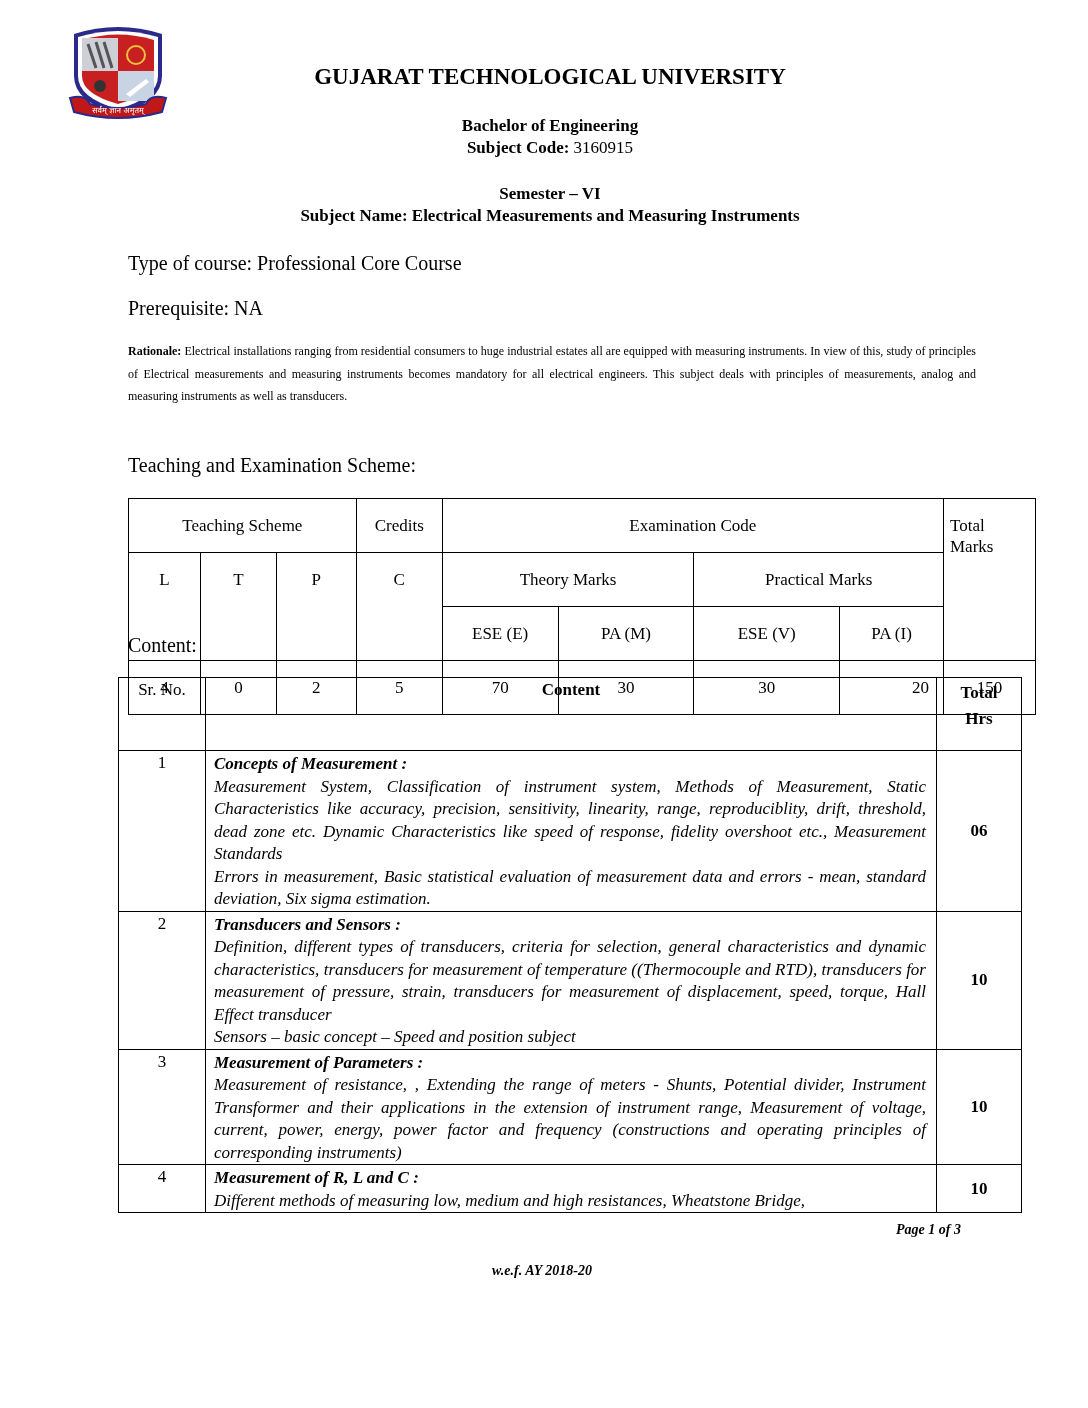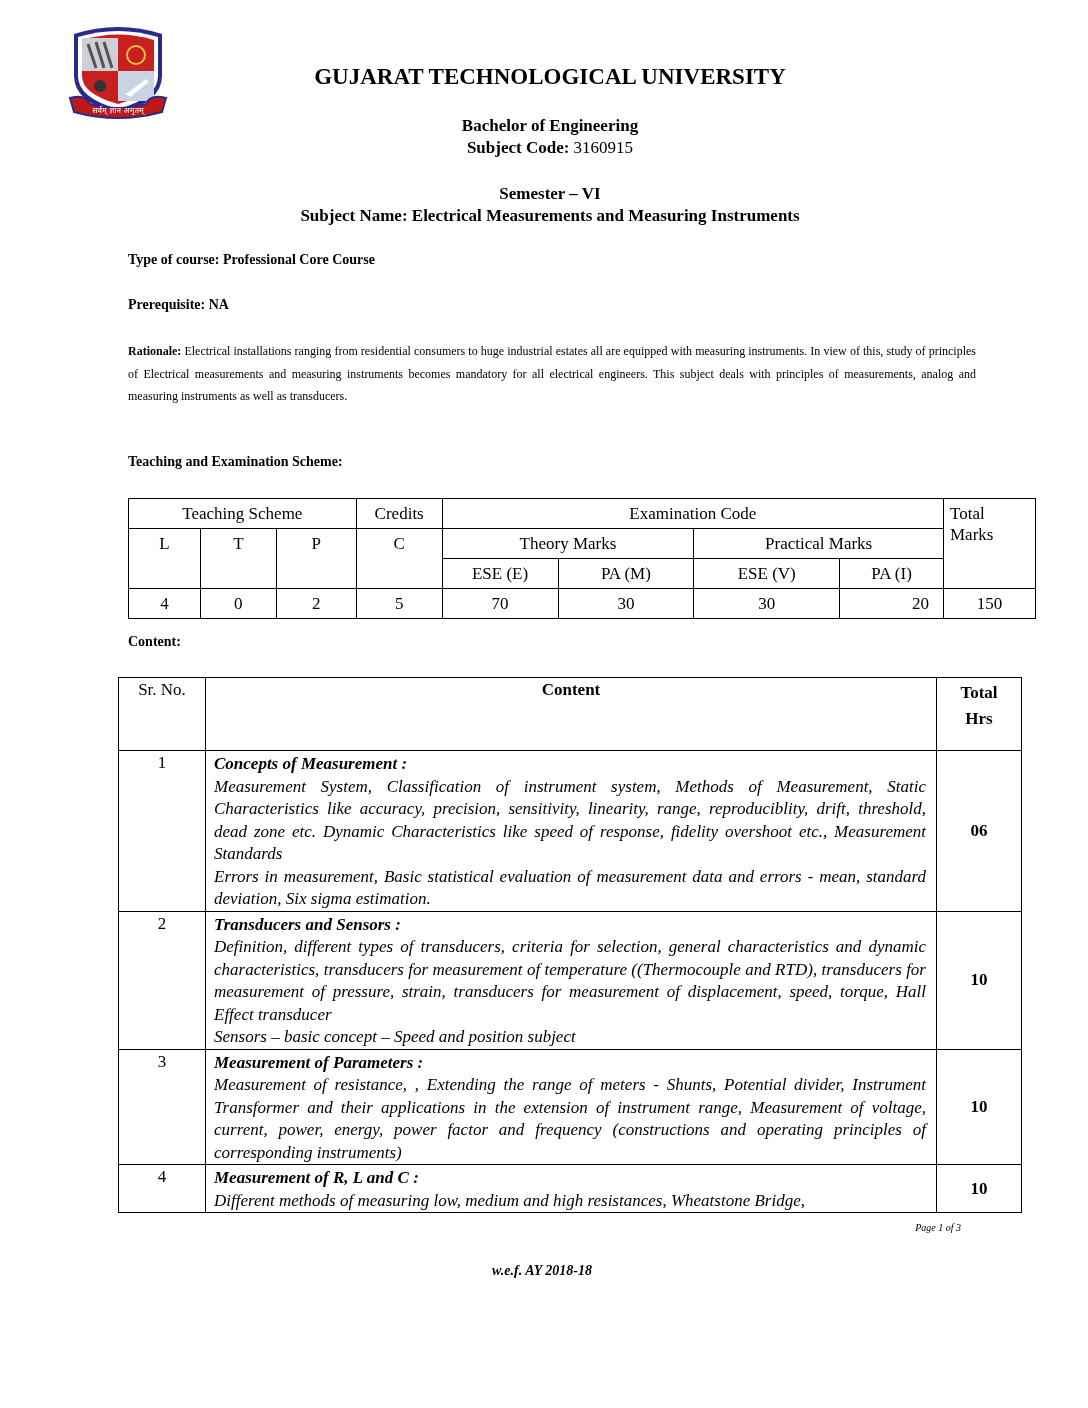--- a/index.html
+++ b/index.html
@@ -3,33 +3,33 @@
 <meta charset="utf-8">
 <style>
   html, body { margin: 0; padding: 0; background: #ffffff; }
   body { width: 1088px; height: 1408px; position: relative; overflow: hidden;
          font-family: "Liberation Serif", "DejaVu Serif", serif; color: #000; }
   .abs { position: absolute; }
   .logo { left: 66px; top: 24px; width: 104px; height: 96px; }
   .uni-title { left: 0; width: 1100px; top: 64px; text-align: center; font-weight: bold; font-size: 23px; }
   .center-line { left: 0; width: 1100px; text-align: center; font-size: 17px; }
   .b { font-weight: bold; }
-  .line { left: 128px; font-size: 14px; font-weight: bold; text-align: right; }
+  .line { left: 128px; font-size: 20px; font-weight: normal; text-align: right; }
   .rationale { left: 128px; width: 848px; top: 340px; font-size: 12px; line-height: 22.5px; text-align: justify; }
   table { border-collapse: collapse; }
   .scheme { position: absolute; left: 128px; top: 498px; width: 908px; font-size: 17px; }
-  .scheme td { border: 1.5px solid #000; text-align: center; padding: 4px; line-height: 21px; height: 21px; }
+  .scheme td { border: 1.5px solid #000; text-align: center; padding: 16px; line-height: 21px; height: 21px; }
   .content { position: absolute; left: 118px; top: 677px; width: 904px; font-size: 17px; }
   .content td { border: 1.5px solid #000; vertical-align: top; padding: 0; }
   .content .sr { width: 86px; text-align: center; font-weight: normal; padding-top: 2px; margin-left: 20px; }
   .content .hrs { width: 84px; text-align: center; font-weight: bold; vertical-align: middle; }
   .content .hdr { height: 70px; vertical-align: top; }
   .content .body { padding: 2px 10px 0 8px; line-height: 22.5px; text-align: justify; font-style: italic; }
   .content .ttl { font-weight: bold; }
-  .footer-page { right: 127px; top: 1222px; font-size: 10px; font-style: italic; font-weight: normal; }
+  .footer-page { right: 127px; top: 1222px; font-size: 14px; font-style: italic; font-weight: bold; }
   .footer-wef { left: 492px; top: 1263px; font-size: 14px; font-style: italic; font-weight: bold; }
 </style>
 </head>
 <body>
 
 <div class="abs logo">
   <svg width="104" height="96" viewBox="0 0 104 96">
     <path d="M8,10 Q52,-4 96,10 L96,52 Q96,78 52,90 Q8,78 8,52 Z" fill="#2a2a8a"></path>
     <path d="M12,13 Q52,1 92,13 L92,52 Q92,74 52,85 Q12,74 12,52 Z" fill="#ffffff"></path>
     <path d="M16,16 Q52,5 88,16 L88,52 Q88,70 52,80 Q16,70 16,52 Z" fill="#c82020"></path>
@@ -157,13 +157,13 @@
     <td class="body">
       <div class="ttl">Measurement of R, L and C :</div>
       <div>Different methods of measuring low, medium and high resistances, Wheatstone Bridge,</div>
     </td>
     <td class="hrs">10</td>
   </tr>
 </tbody>
   </table>
 
 <div class="abs footer-page">Page 1 of 3</div>
-<div class="abs footer-wef">w.e.f. AY 2018-18</div>
+<div class="abs footer-wef">w.e.f. AY 2018-20</div>
 
 </body></html>

